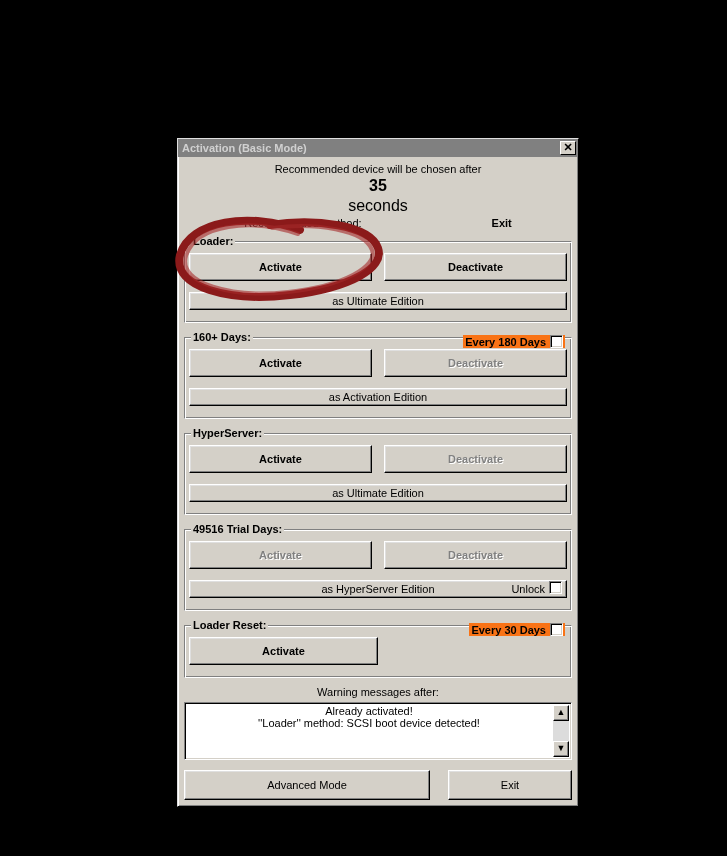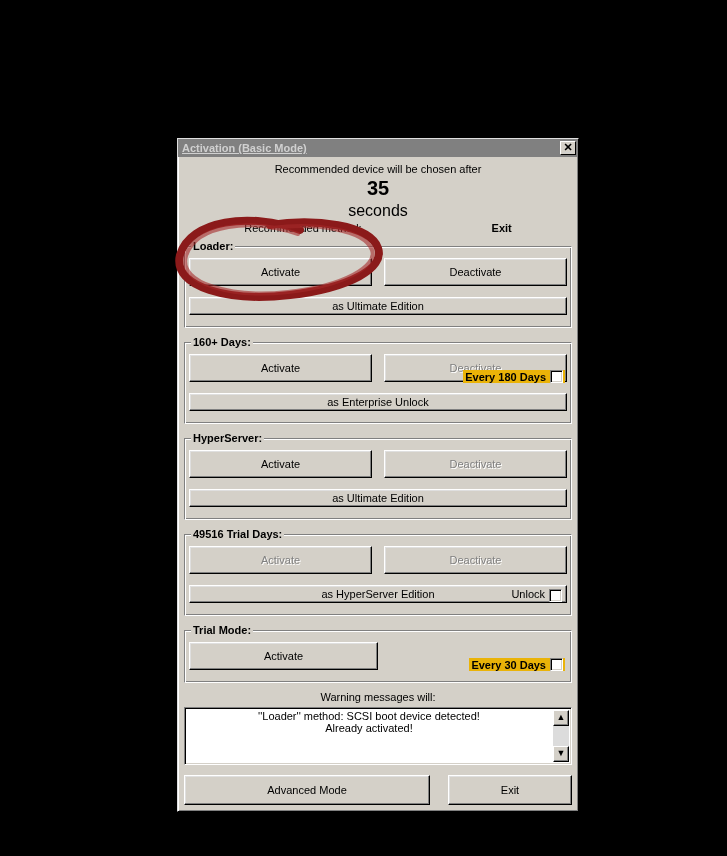--- a/index.html
+++ b/index.html
@@ -26,21 +26,20 @@
   .titlebar {
     height: 18px;
     background: #808080;
     color: #d0d0d0;
     display: flex;
     align-items: center;
     justify-content: space-between;
     padding: 0 2px 0 4px;
     font-weight: bold;
     font-size: 11px;
-    text-decoration: underline;
   }
   .titlebar .title { flex: 1; }
   .closebtn {
     width: 16px;
     height: 14px;
     background: #d4d0c8;
     border: 1px solid #000;
     border-top-color: #fff;
     border-left-color: #fff;
     text-align: center;
@@ -49,21 +48,21 @@
     font-size: 11px;
     font-weight: bold;
     color: #000;
     cursor: default;
   }
   .client {
     padding: 2px 6px 6px 6px;
   }
   .center { text-align: center; }
   .countdown-line { margin-top: 4px; }
-  .counter { font-size: 20px; font-weight: bold; margin: 2px 0; }
+  .counter { font-size: 16px; font-weight: bold; margin: 2px 0; }
   .small { font-size: 16px; }
   .recmethod-row {
     display: flex;
     align-items: center;
     justify-content: center;
     gap: 40px;
     margin: 2px 0 6px 0;
   }
   .exitlabel { font-weight: bold; margin-left: 90px;}
   fieldset.group {
@@ -78,29 +77,28 @@
   fieldset.group legend {
     padding: 0 2px;
     margin-left: 2px;
     font-weight: bold;
     background: #d4d0c8;
   }
   .legend-right {
     position: absolute;
     top: -8px;
     right: 6px;
-    background: #eab308;
+    background: #f97316;
     padding: 0 2px;
     font-weight: bold;
     display: flex;
     align-items: center;
     gap: 4px;
-    margin-top: 30px;
-  }
-  .btnrow { display: flex; gap: 12px; }
+  }
+  .btnrow { display: flex; gap: 12px; font-weight: bold; }
   .btnrow .btn { flex: 1; }
   .btn, .statusbar, .bottombtn {
     background: #d4d0c8;
     border: 1px solid #000;
     border-top-color: #fff;
     border-left-color: #fff;
     box-shadow: inset -1px -1px 0 #808080, inset 1px 1px 0 #dfdfdf;
     font-family: inherit;
     font-size: 11px;
     text-align: center;
@@ -115,21 +113,21 @@
     margin-top: 11px;
     display: flex;
     align-items: center;
     justify-content: center;
     position: relative;
   }
   .statusbar .right-inline {
     position: absolute;
     right: 4px;
     display: flex;
-    align-items: flex-end;
+    align-items: flex-start;
     gap: 4px;
   }
   .checkbox {
     width: 13px;
     height: 13px;
     background: #fff;
     border: 1px solid #808080;
     border-right-color: #fff;
     border-bottom-color: #fff;
     box-shadow: inset 1px 1px 0 #000, inset -1px -1px 0 #d4d0c8;
@@ -222,21 +220,21 @@
       <legend>160+ Days:</legend>
       <div class="legend-right">
         <span>Every 180 Days</span>
         <span class="checkbox"></span>
       </div>
       <div class="btnrow">
         <div class="btn">Activate</div>
         <div class="btn disabled">Deactivate</div>
       </div>
       <div class="statusbar">
-        <span>as Enterprise Unlock</span>
+        <span>as Activation Edition</span>
       </div>
     </fieldset>
 
     <fieldset class="group">
       <legend>HyperServer:</legend>
       <div class="btnrow">
         <div class="btn">Activate</div>
         <div class="btn disabled">Deactivate</div>
       </div>
       <div class="statusbar">
@@ -253,34 +251,34 @@
       <div class="statusbar">
         <span>as HyperServer Edition</span>
         <span class="right-inline">
           <span>Unlock</span>
           <span class="checkbox"></span>
         </span>
       </div>
     </fieldset>
 
     <fieldset class="group">
-      <legend>Trial Mode:</legend>
+      <legend>Loader Reset:</legend>
       <div class="legend-right">
         <span>Every 30 Days</span>
         <span class="checkbox"></span>
       </div>
       <div class="btnrow">
         <div class="btn" style="flex:0 0 50%;">Activate</div>
       </div>
     </fieldset>
 
-    <div class="warning-label">Warning messages will:</div>
+    <div class="warning-label">Warning messages after:</div>
     <div class="listbox">
+      <div>Already activated!</div>
       <div>''Loader'' method: SCSI boot device detected!</div>
-      <div>Already activated!</div>
       <div class="scrollbar">
         <div class="scrollbtn">▲</div>
         <div class="scrollbtn">▼</div>
       </div>
     </div>
 
     <div class="bottomrow">
       <div class="bottombtn adv">Advanced Mode</div>
       <div class="bottombtn">Exit</div>
     </div>

